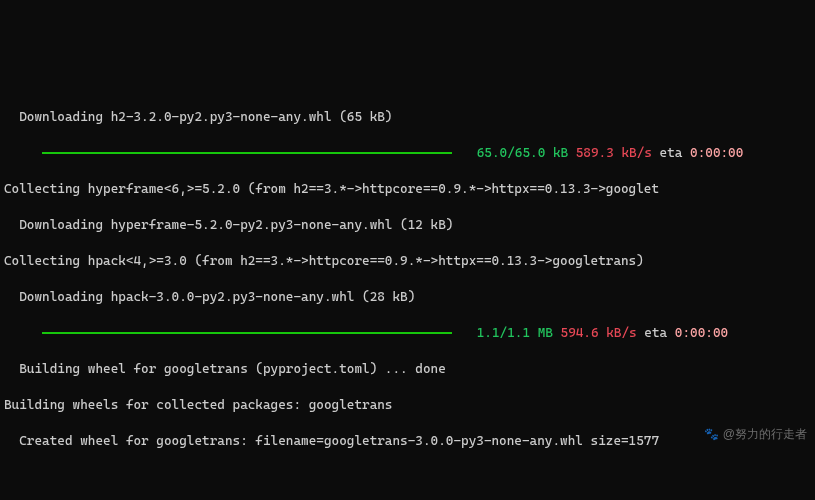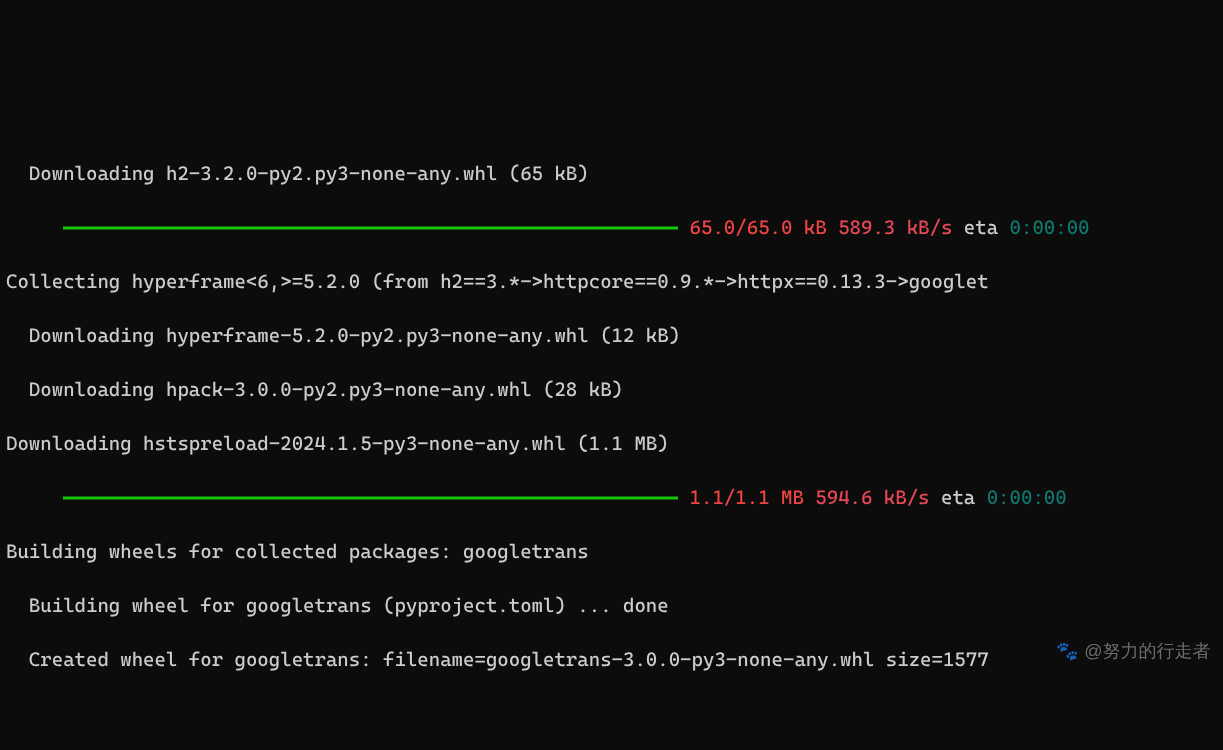--- a/index.html
+++ b/index.html
@@ -21,23 +21,23 @@
   }
   .line { white-space: pre; }
   .bar {
     display: inline-block;
     height: 2px;
     background: #16c60c;
     width: 410px;
     vertical-align: middle;
     margin-bottom: 2px;
   }
-  .c-green  { color: #ef4444; }
+  .c-green  { color: #22c55e; margin-left: 17px; }
   .c-red    { color: #e74856; text-align: right; }
-  .c-cyan   { color: #0f766e; }
+  .c-cyan   { color: #fca5a5; }
   .watermark {
     position: absolute;
     right: 8px;
     top: 335px;
     color: #777;
     font-size: 12px;
     font-family: sans-serif;
     opacity: 0.9;
     pointer-events: none;
   }
@@ -45,25 +45,25 @@
 </head>
 <body>
 
 
 
 <div class="terminal">
 <div class="line">  Downloading h2-3.2.0-py2.py3-none-any.whl (65 kB)</div>
 <div class="line"><span>     </span><span class="bar"></span> <span class="c-green">65.0/65.0 kB</span> <span class="c-red">589.3 kB/s</span> <span>eta</span> <span class="c-cyan">0:00:00</span></div>
 <div class="line">Collecting hyperframe&lt;6,&gt;=5.2.0 (from h2==3.*-&gt;httpcore==0.9.*-&gt;httpx==0.13.3-&gt;googlet</div>
 <div class="line">  Downloading hyperframe-5.2.0-py2.py3-none-any.whl (12 kB)</div>
+<div class="line">Collecting hpack&lt;4,&gt;=3.0 (from h2==3.*-&gt;httpcore==0.9.*-&gt;httpx==0.13.3-&gt;googletrans)</div>
 <div class="line">  Downloading hpack-3.0.0-py2.py3-none-any.whl (28 kB)</div>
-<div class="line">Downloading hstspreload-2024.1.5-py3-none-any.whl (1.1 MB)</div>
 <div class="line"><span>     </span><span class="bar"></span> <span class="c-green">1.1/1.1 MB</span> <span class="c-red">594.6 kB/s</span> <span>eta</span> <span class="c-cyan">0:00:00</span></div>
+<div class="line">  Building wheel for googletrans (pyproject.toml) ... done</div>
 <div class="line">Building wheels for collected packages: googletrans</div>
-<div class="line">  Building wheel for googletrans (pyproject.toml) ... done</div>
 <div class="line">  Created wheel for googletrans: filename=googletrans-3.0.0-py3-none-any.whl size=1577</div>
 
 
 
 
 
 
 
 
 

